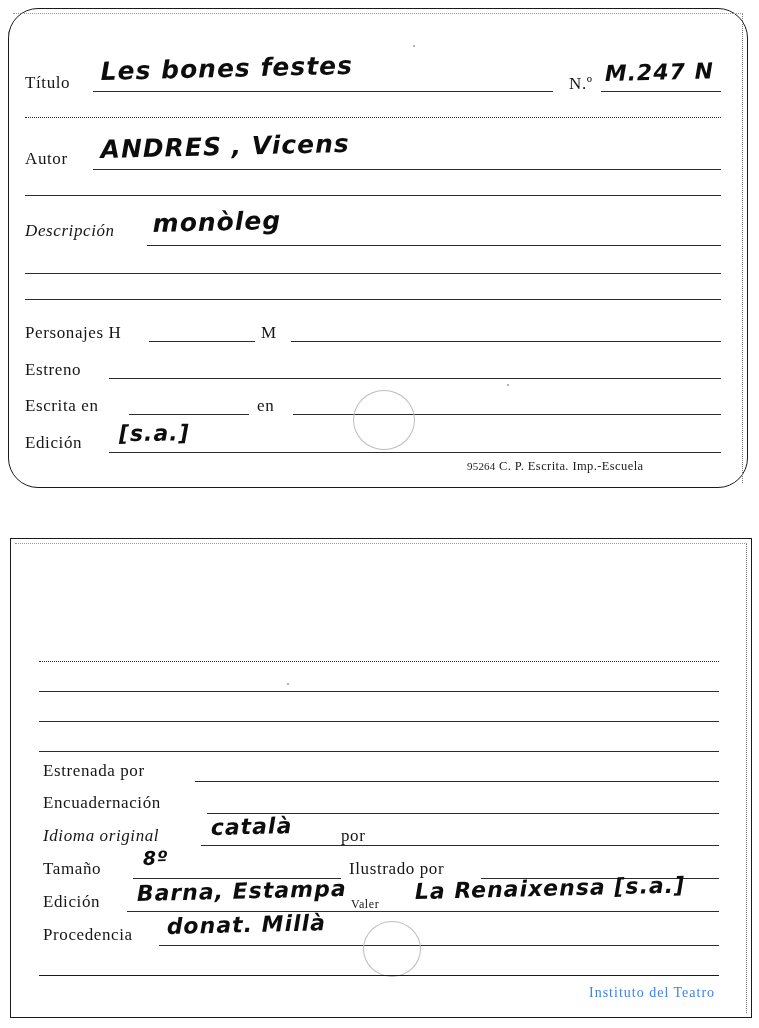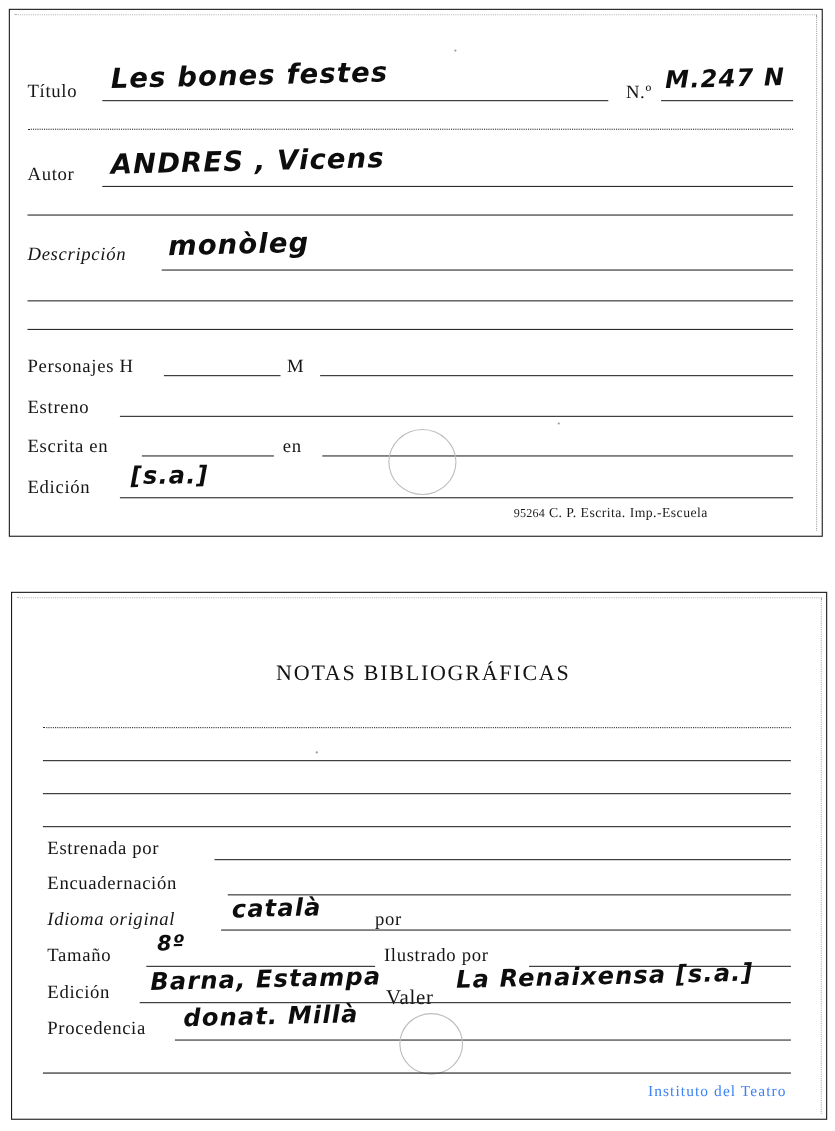--- a/index.html
+++ b/index.html
@@ -31,20 +31,21 @@
     border: 1px solid #1a1a1a;
     box-sizing: border-box;
   }
   .card.top {
     left: 8px;
     top: 8px;
     width: 740px;
     height: 480px;
     border-top-width: 1px;
     border-right-width: 1px;
+    border-radius: 30px;
   }
   .card.bottom {
     left: 10px;
     top: 538px;
     width: 742px;
     height: 480px;
   }
 
   
   .card .inner-edge {
@@ -60,21 +61,21 @@
 
   
   .lbl {
     font-family: "Liberation Serif", serif;
     font-size: 17px;
     letter-spacing: 0.6px;
     color: #161616;
     white-space: nowrap;
   }
   .lbl.small {
-    font-size: 19px;
+    font-size: 12px;
   }
 
   
   .hand {
     font-family: "DejaVu Sans", sans-serif;
     font-style: italic;
     font-weight: 600;
     color: #0d0d0d;
     white-space: nowrap;
     letter-spacing: 1px;
@@ -215,21 +216,20 @@
       <span>C. P. Escrita. Imp.-Escuela</span>
     </div>
 
     <div class="speck" style="left:404px; top:36px; width:2px; height:2px;"></div>
     <div class="speck" style="left:498px; top:375px; width:2px; height:2px;"></div>
   </div>
 
   <div class="card bottom">
     <div class="inner-edge"></div>
 
-    <div class="heading" style="left:240px; top:62px;">NOTAS BIBLIOGRÁFICAS</div>
 
     <div class="rule dotted" style="left:28px; top:122px; width:680px;"></div>
     <div class="rule" style="left:28px; top:152px; width:680px;"></div>
     <div class="rule" style="left:28px; top:182px; width:680px;"></div>
     <div class="rule" style="left:28px; top:212px; width:680px;"></div>
 
     <div class="row lbl" style="left:32px; top:222px;text-align:right;">Estrenada por</div>
     <div class="rule" style="left:184px; top:242px; width:524px;"></div>
 
     <div class="row lbl" style="left:32px; top:254px;">Encuadernación</div>

